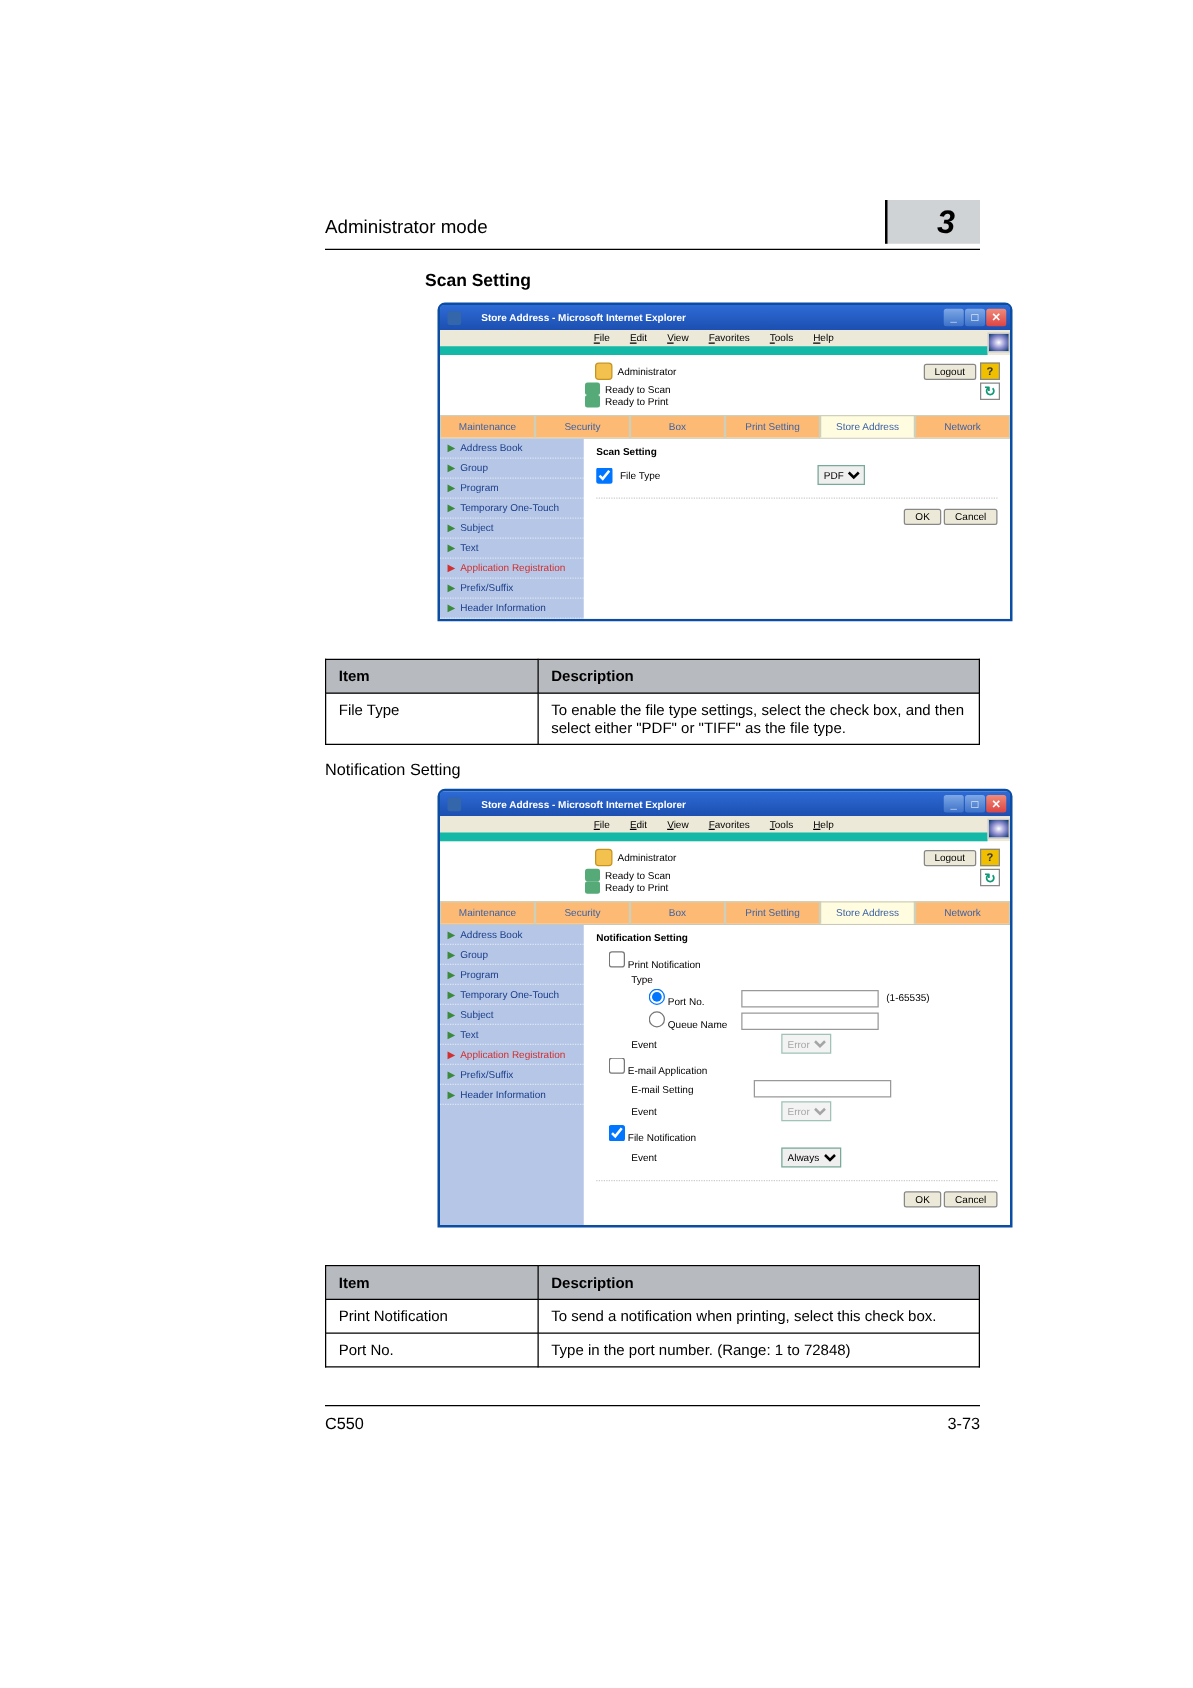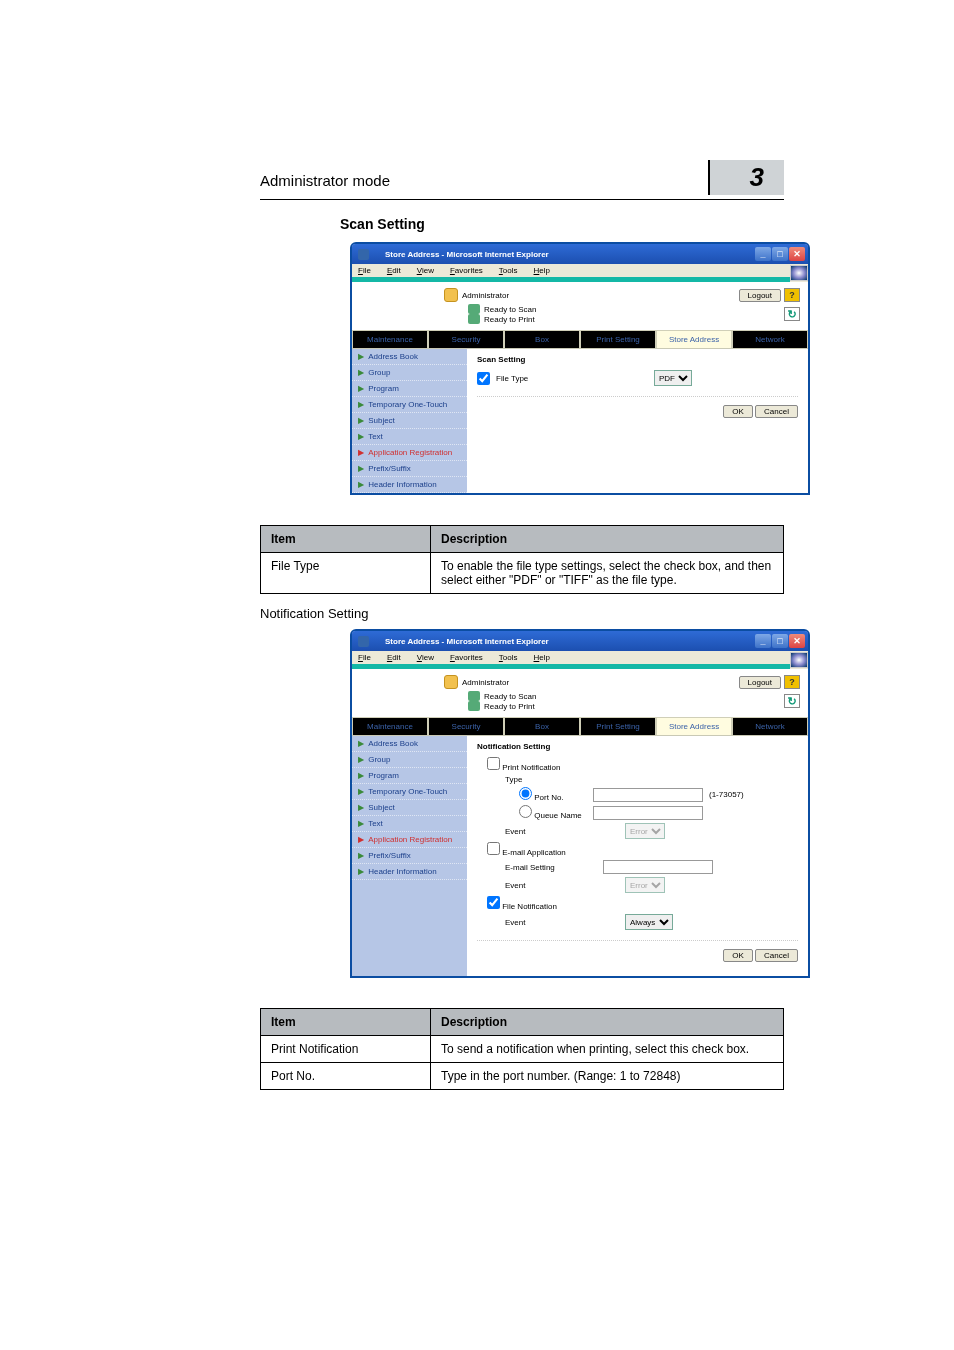--- a/index.html
+++ b/index.html
@@ -14,43 +14,43 @@
 
   .ie-window { width: 460px; margin: 0 0 30px 90px; border: 2px solid #0b4da2; border-radius: 6px 6px 0 0; font-size: 8px; }
   .ie-titlebar { display: flex; align-items: center; justify-content: space-between; background: linear-gradient(#2e6bd6, #1c4fb0); color: #fff; padding: 3px 3px 3px 6px; border-radius: 3px 3px 0 0; font-weight: bold; }
   .ie-titlebar .left { display: flex; align-items: center; gap: 16px; }
   .ie-titlebar .ie-logo { width: 11px; height: 11px; background: #36a; border-radius: 2px; display: inline-block; }
   .winbtns { display: flex; gap: 1px; }
   .winbtn { width: 16px; height: 14px; border-radius: 2px; display: flex; align-items: center; justify-content: center; font-size: 9px; font-weight: bold; }
   .winbtn.min { background: linear-gradient(#7ea8e6,#3d72c9); color:#fff;}
   .winbtn.max { background: linear-gradient(#7ea8e6,#3d72c9); color:#fff;}
   .winbtn.close { background: linear-gradient(#f08b7a,#d44);}
-  .ie-menu { background: #ece9d8; padding: 2px 6px; display: flex; gap: 16px; border-bottom: 5px solid #14b8a6; }
+  .ie-menu { background: #ece9d8; padding: 2px 6px; display: flex; gap: 16px; border-bottom: 7px solid #14b8a6; justify-content: center; }
   .ie-menu span { text-decoration: underline; text-decoration-color: transparent; }
   .ie-menu span::first-letter { text-decoration: underline; }
   .ie-throbber { width: 18px; height: 16px; float:right; background: radial-gradient(#fff,#88c,#036); border: 1px solid #ccc; margin-left:auto;}
   .ie-menu-row{display:flex;align-items:center;background:#ece9d8;}
 
   .ie-body { background: #fff; }
 
   .admin-head { display: flex; align-items: center; padding: 6px 8px 2px 8px; }
-  .admin-head .admin-left { display: flex; gap: 4px; align-items: center; margin-left: 84px;}
+  .admin-head .admin-left { display: flex; gap: 4px; align-items: center; margin-left: 116px;}
   .admin-head .icon { width: 14px; height: 14px; background: #f2c14e; border-radius: 3px; display:inline-block; border:1px solid #c59320;}
   .admin-head .sp { flex: 1; }
   .btn { background: #ece9d8; border: 1px solid #888; padding: 1px 8px; font-size: 8px; border-radius: 2px; }
   .qbtn { width: 16px; height: 14px; background: #f0c000; border:1px solid #888; display:inline-flex;align-items:center;justify-content:center;font-size:9px;font-weight:bold;margin-left:3px;color:#333;}
-  .ref-row { display: flex; align-items: center; padding: 0 8px 6px 8px; }
+  .ref-row { display: flex; padding: 0 8px 6px 8px; }
   .status { margin-left: 108px; }
   .status-row { display: flex; gap: 4px; align-items: center; }
   .stat-icon { width: 12px; height: 10px; background: #5a7; border-radius: 2px; display:inline-block; }
   .ref-row .sp { flex:1; }
   .refresh { width: 16px; height: 14px; border: 1px solid #888; display:inline-flex;align-items:center;justify-content:center;color:#197; font-size:11px;font-weight:bold;}
 
   .tabs { display: flex; border-bottom: 1px solid #c9c9b5; }
-  .tab { flex: 1; text-align: center; padding: 4px 2px; background: #000000; border: 1px solid #d0cfb8; border-bottom: none; color: #3b62a8; font-size: 8px; }
+  .tab { flex: 1; text-align: center; padding: 4px 2px; background: #fdba74; border: 1px solid #d0cfb8; border-bottom: none; color: #3b62a8; font-size: 8px; }
   .tab.active { background: #fffce0; }
 
   .content-row { display: flex; }
   .sidebar { width: 115px; background: #b6c6e6; padding: 0; }
   .sidebar .item { padding: 3px 6px; color: #1b3f8a; border-bottom: 1px dotted #dfe6f4; display:flex;align-items:center;gap:4px;}
   .sidebar .item.active { color: #d03030; }
   .sidebar .caret{color:#3a8a3a;font-size:8px;}
   .sidebar .item.active .caret{color:#d03030;}
   .main { flex: 1; padding: 6px 10px; }
   .form-title { font-weight: bold; margin-bottom: 6px; }
@@ -308,21 +308,21 @@
 
           <div class="form-row">
             <span class="lbl-col"><input type="checkbox" style=""> <span>Print Notification</span></span>
           </div>
           <div class="form-row">
               <span class="lbl-sub">Type</span>
             </div>
           <div class="form-row">
             <span class="lbl-sub2"><input type="radio" checked="" style=""> <span>Port No.</span></span>
             <input type="text" class="tiny" style="">
-            <span>(1-73057)</span>
+            <span>(1-65535)</span>
           </div>
           <div class="form-row">
             <span class="lbl-sub2"><input type="radio" style=""> <span>Queue Name</span></span>
             <input type="text" class="tiny" style="">
           </div>
           <div class="form-row">
             <span class="lbl-sub">Event</span>
             <select class="tiny" disabled=""><option>Error</option></select>
           </div>
 
@@ -365,14 +365,18 @@
       <td>Print Notification</td>
       <td>To send a notification when printing, select this check box.</td>
     </tr>
     <tr>
       <td>Port No.</td>
       <td>Type in the port number. (Range: 1 to 72848)</td>
     </tr>
   </tbody>
     </table>
 
+  <div class="footer">
+    <span>C550</span>
+    <span>3-73</span>
+  </div>
 
 </div>
 
 </body></html>

